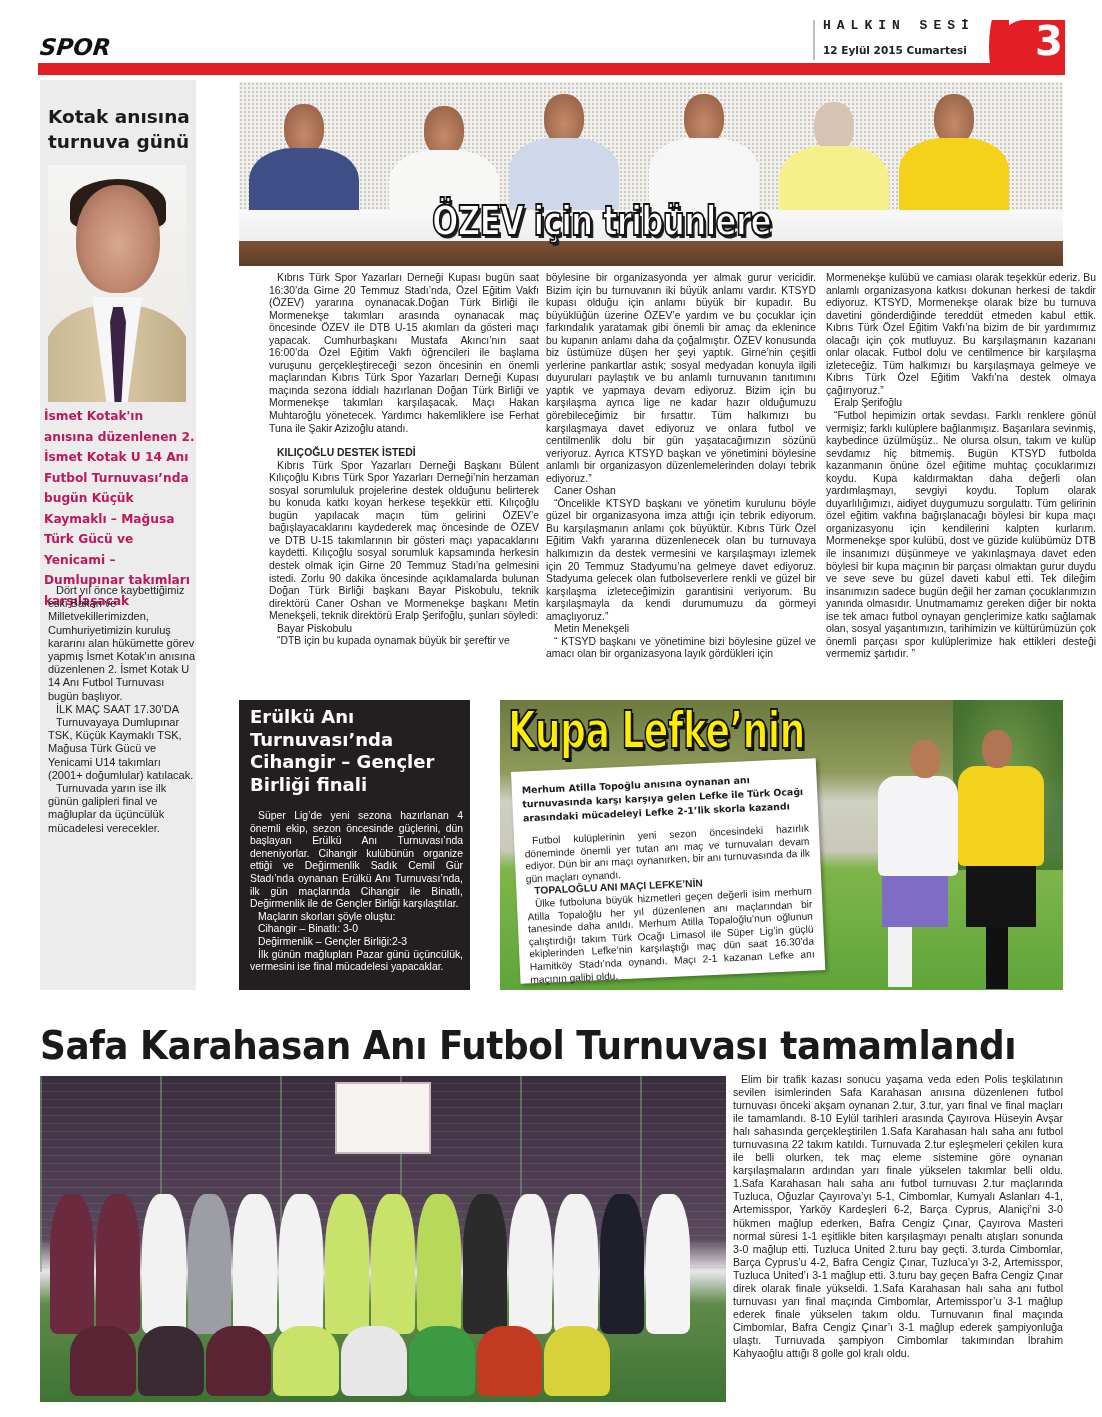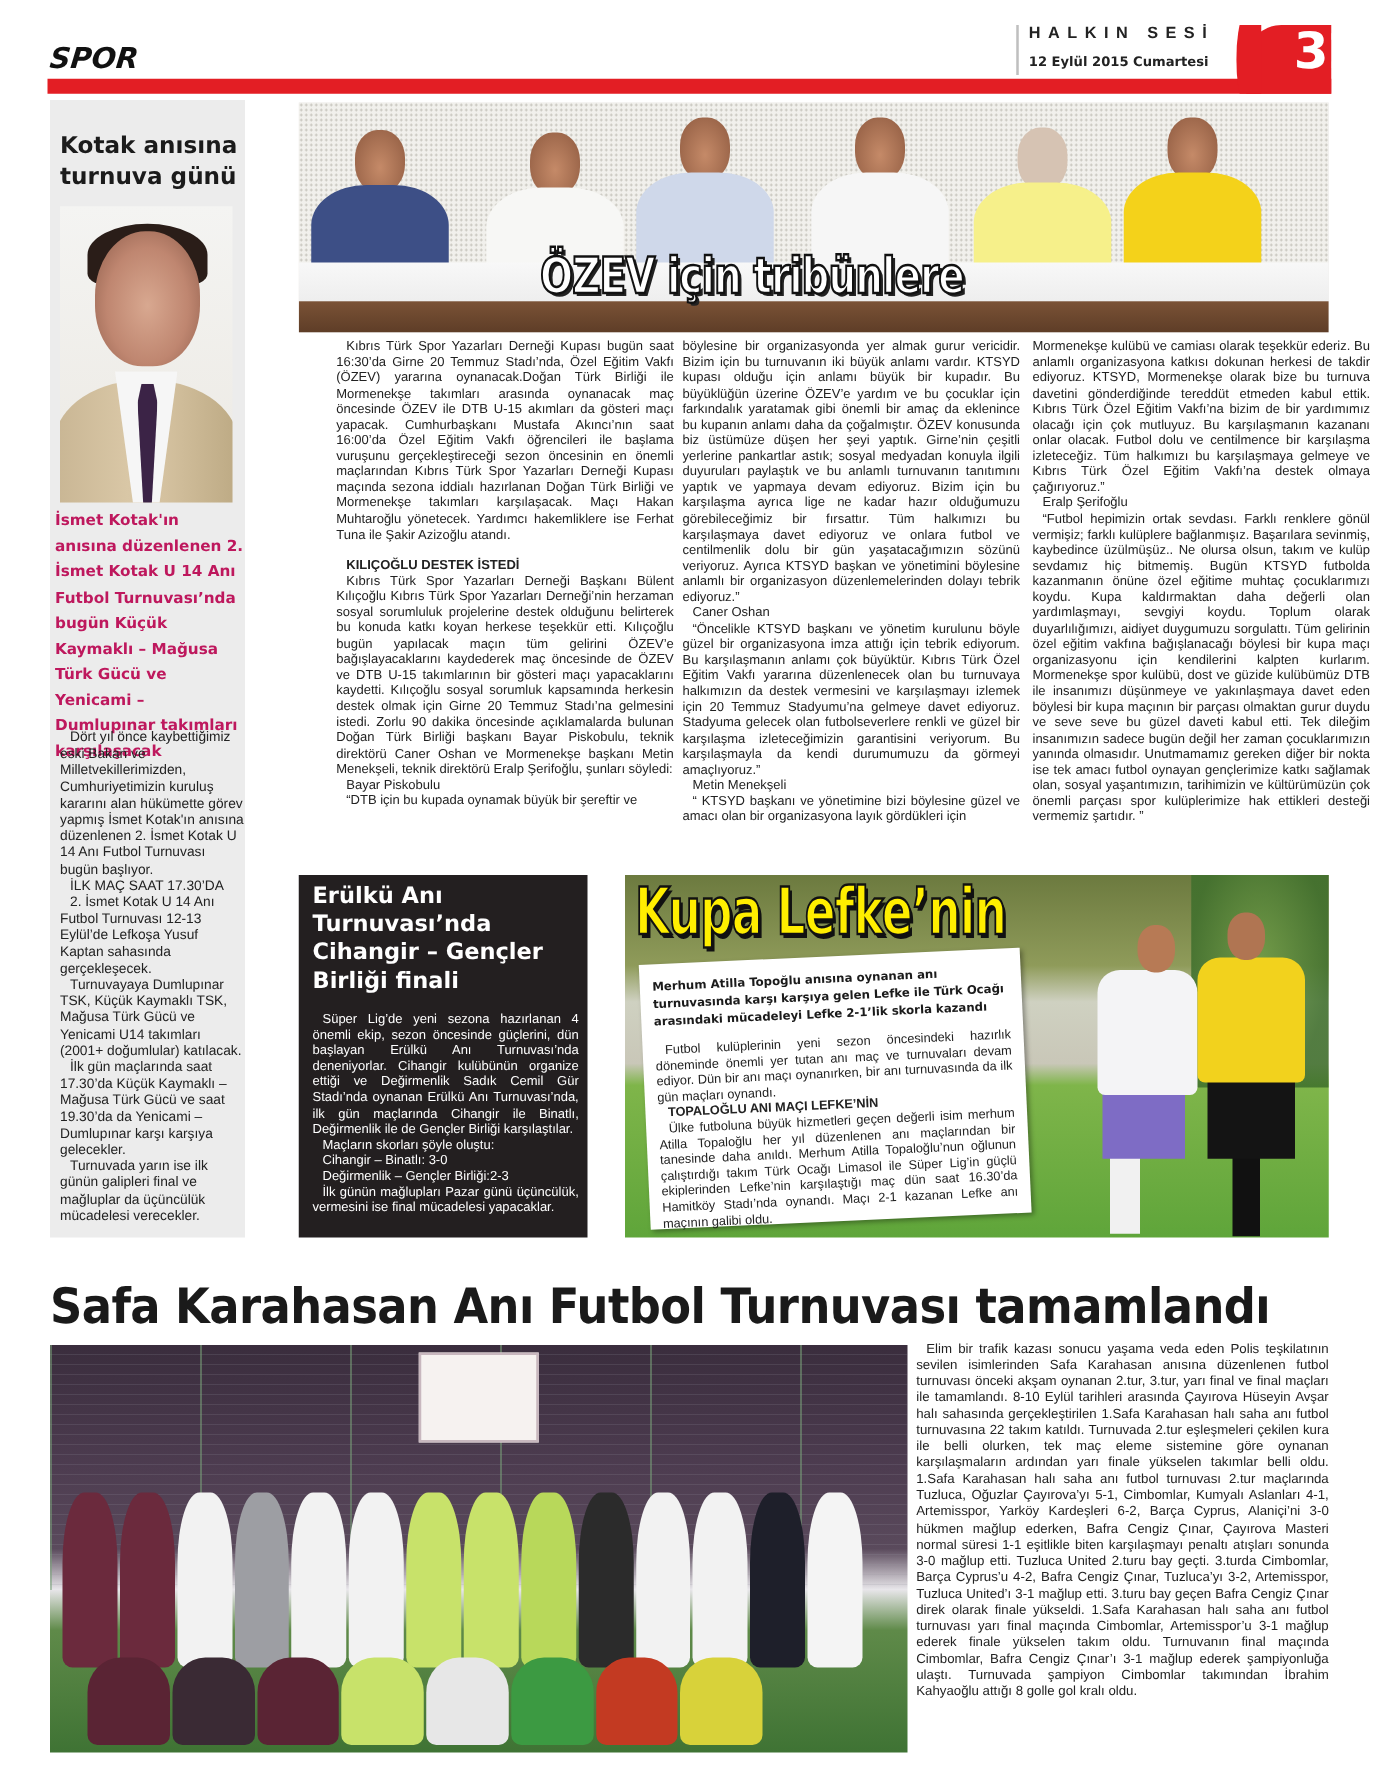--- a/index.html
+++ b/index.html
@@ -2,21 +2,21 @@
 <html><head>
 <meta charset="utf-8">
 <style>
   * { box-sizing: border-box; margin: 0; padding: 0; }
   html, body { width: 1102px; height: 1417px; background: #ffffff; overflow: hidden; }
   body { position: relative; font-family: "Liberation Sans", sans-serif; color: #1a1a1a; }
 
   
   .spor { position: absolute; left: 40px; top: 34px; font-family: "DejaVu Sans", sans-serif; font-weight: 900; font-style: italic; font-size: 23px; color: #111; letter-spacing: 0px; transform: skewX(-6deg); }
   .hdr-divider { position: absolute; left: 813px; top: 20px; width: 2px; height: 40px; background: #bfbfbf; }
-  .paper-name { position: absolute; left: 823px; top: 18px; font-family: Liberation Sans, sans-serif; font-weight: bold; font-size: 13px; letter-spacing: 6px; color: #222; }
+  .paper-name { position: absolute; left: 823px; top: 18px; font-family: Liberation Mono, monospace; font-weight: bold; font-size: 13px; letter-spacing: 6px; color: #222; }
   .paper-date { position: absolute; left: 823px; top: 44px; font-family: "DejaVu Sans", sans-serif; font-weight: bold; font-size: 10.5px; color: #222; }
   .red-bar { position: absolute; left: 38px; top: 63px; width: 1027px; height: 12px; background: #e31e24; }
   .page-tab { position: absolute; left: 997px; top: 20px; width: 68px; height: 55px; background: #e31e24; border-radius: 28px 0 0 0; }
   .page-tab::before { content: ""; position: absolute; left: -8px; top: 0; width: 20px; height: 55px; background: #e31e24; border-radius: 0 0 0 0; clip-path: ellipse(100% 100% at 100% 50%); }
   .page-num { position: absolute; left: 1007px; top: 18px; font-family: "DejaVu Sans", sans-serif; font-weight: bold; font-size: 40px; color: #fff; letter-spacing: -2px; margin-left: 28px; }
 
   
   .sidebar { position: absolute; left: 40px; top: 80px; width: 156px; height: 910px; background: #ececec; }
   .side-title { position: absolute; left: 48px; top: 104px; width: 146px; font-family: "DejaVu Sans", sans-serif; font-weight: bold; font-size: 18.5px; line-height: 25px; color: #1b1b1b; }
   .portrait { position: absolute; left: 48px; top: 165px; width: 138px; height: 237px; background: linear-gradient(180deg, #f4f4f2 0%, #ece9e3 100%); overflow: hidden; }
@@ -102,23 +102,21 @@
   <div class="suit"></div>
   <div class="shirt"></div>
   <div class="tie"></div>
   <div class="hair"></div>
   <div class="head"></div>
 </div>
 <div class="side-lead">İsmet Kotak'ın anısına düzenlenen 2. İsmet Kotak U 14 Anı Futbol Turnuvası’nda bugün Küçük Kaymaklı – Mağusa Türk Gücü ve Yenicami – Dumlupınar takımları karşılaşacak</div>
 <div class="side-body">
   <p>Dört yıl önce kaybettiğimiz eski Bakan ve Milletvekillerimizden, Cumhuriyetimizin kuruluş kararını alan hükümette görev yapmış İsmet Kotak'ın anısına düzenlenen 2. İsmet Kotak U 14 Anı Futbol Turnuvası bugün başlıyor.</p>
   <p>İLK MAÇ SAAT 17.30’DA</p>
-  <p>2. İsmet Kotak U 14 Anı Futbol Turnuvası 12-13 Eylül’de Lefkoşa Yusuf Kaptan sahasında gerçekleşecek.</p>
   <p>Turnuvayaya Dumlupınar TSK, Küçük Kaymaklı TSK, Mağusa Türk Gücü ve Yenicami U14 takımları (2001+ doğumlular) katılacak.</p>
-  <p>İlk gün maçlarında saat 17.30’da Küçük Kaymaklı – Mağusa Türk Gücü ve saat 19.30’da da Yenicami – Dumlupınar karşı karşıya gelecekler.</p>
   <p>Turnuvada yarın ise ilk günün galipleri final ve mağluplar da üçüncülük mücadelesi verecekler.</p>
 </div>
 
 <div class="top-photo" title="Press conference panel of six men at a table">
   <div class="wall"></div>
   <div class="person" style="left:10px;top:22px">
       <div class="p-head"></div>
       <div class="p-body" style="background:#3d4f86"></div>
     </div>
   <div class="person" style="left:150px;top:24px">

